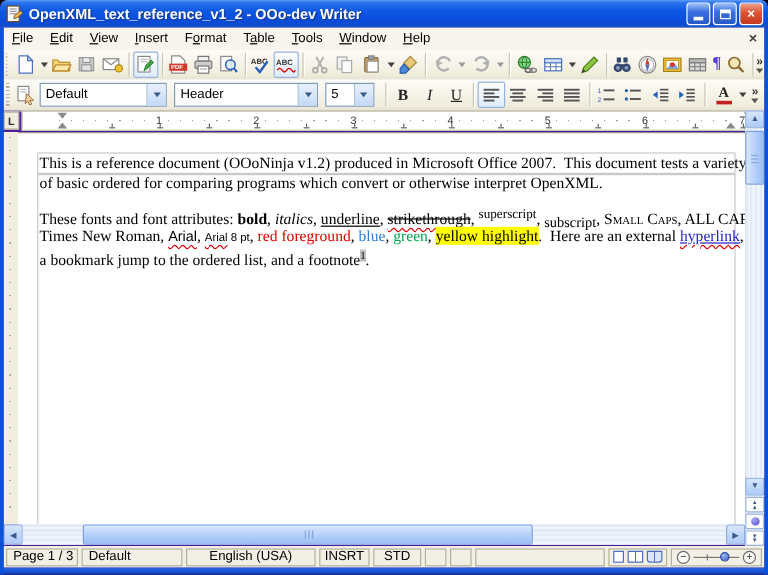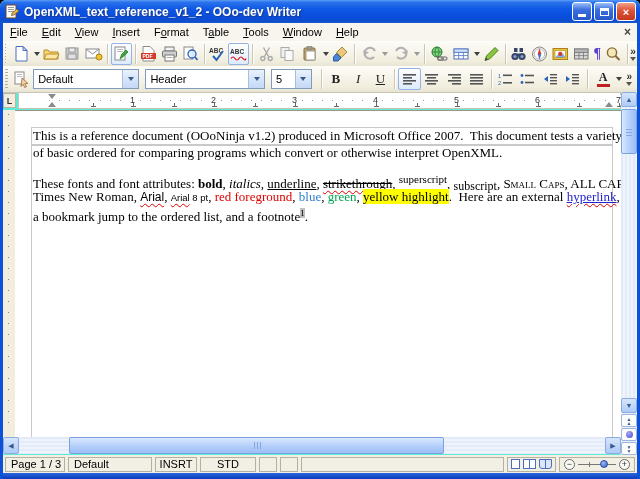--- a/index.html
+++ b/index.html
@@ -1,17 +1,17 @@
 <!DOCTYPE html>
 <html><head>
 <meta charset="utf-8">
 <style>
   html,body{margin:0;padding:0;background:#000;}
   body{width:640px;height:479px;overflow:hidden;font-family:"Liberation Sans",sans-serif;}
-  .win{position:relative;width:640px;height:479px;box-sizing:border-box;background:#5eead4;border-radius:6px 6px 0 0;overflow:hidden;}
+  .win{position:relative;width:640px;height:479px;box-sizing:border-box;background:#4c1d95;border-radius:6px 6px 0 0;overflow:hidden;}
   .edge{position:absolute;top:23px;bottom:0;width:3px;background:#0c52d8;z-index:50;}
   .edge.l{left:0}.edge.r{right:0}
 
   
   .titlebar{position:absolute;left:0;top:0;width:640px;height:23px;
     background:linear-gradient(180deg,#5a9cf5 0%,#2a72ec 10%,#0e57e4 40%,#0a4cdb 75%,#0f4ecb 92%,#1b5bd0 100%);
     display:flex;align-items:center;padding:0 4px;box-sizing:border-box;border-radius:6px 6px 0 0;}
   .apptitle{color:#fff;font-weight:bold;font-size:12px;text-shadow:1px 1px 1px #1a3a8a;margin-left:4px;flex:1;
     white-space:nowrap;overflow:hidden;}
   .winbtns{display:flex;gap:2px;}
@@ -581,22 +581,23 @@
     <span class="hbtn">◀</span>
     <div class="htrack">
       <div class="hthumb"></div>
     </div>
     <span class="hbtn">▶</span>
   </div>
 
   <div class="statusbar">
     <span class="panel" style="width:60px;">Page 1 / 3</span>
     <span class="panel" style="width:84px;">Default</span>
+    <span class="panel ctr" style="width:108px;">English (USA)</span>
     <span class="panel ctr" style="width:42px;">INSRT</span>
-    <span class="panel ctr" style="width:56px;">STD</span>
+    <span class="panel ctr" style="width:40px;">STD</span>
     <span class="panel" style="width:18px;"></span>
     <span class="panel" style="width:18px;"></span>
     <span class="spacer"></span>
     <span class="viewicons">
       <span class="vi"></span>
       <span class="vi two"></span>
       <span class="vi book"></span>
     </span>
     <span class="zoomctl">
       <span class="zc">−</span>

